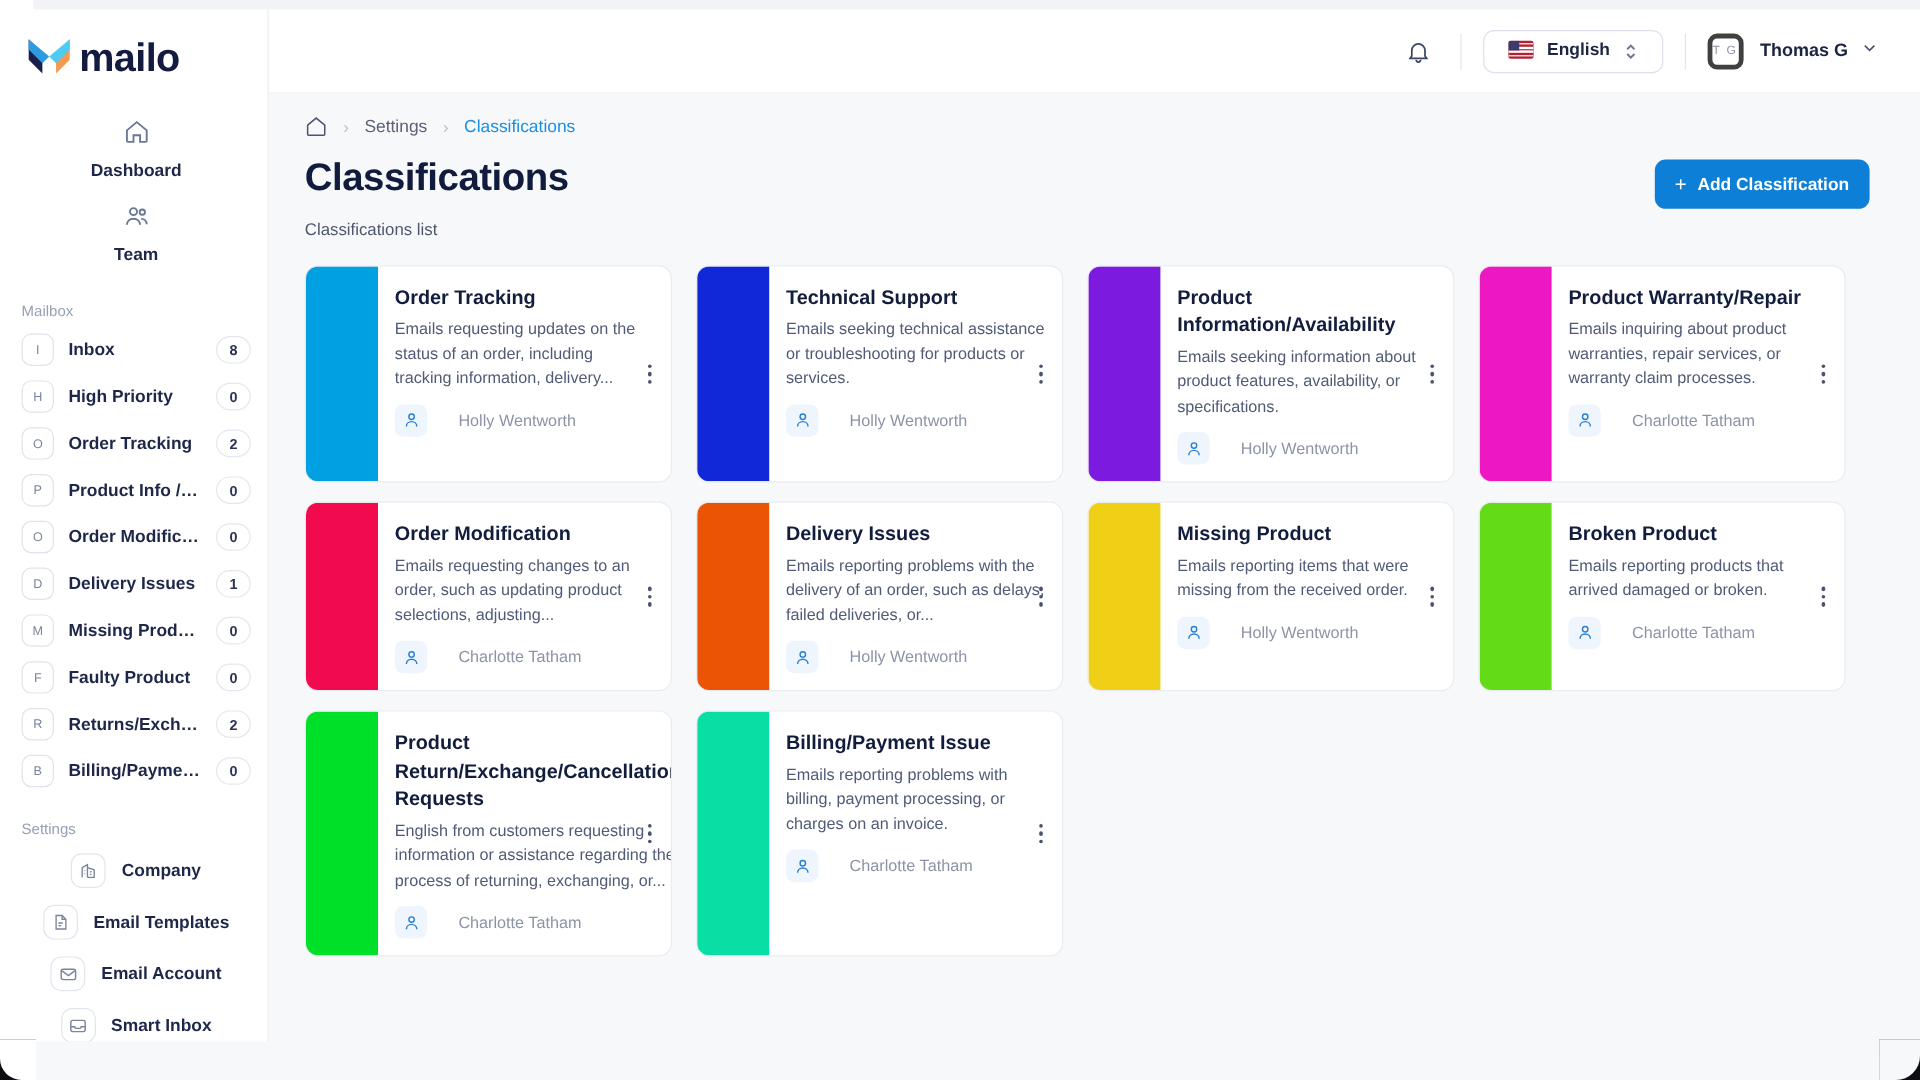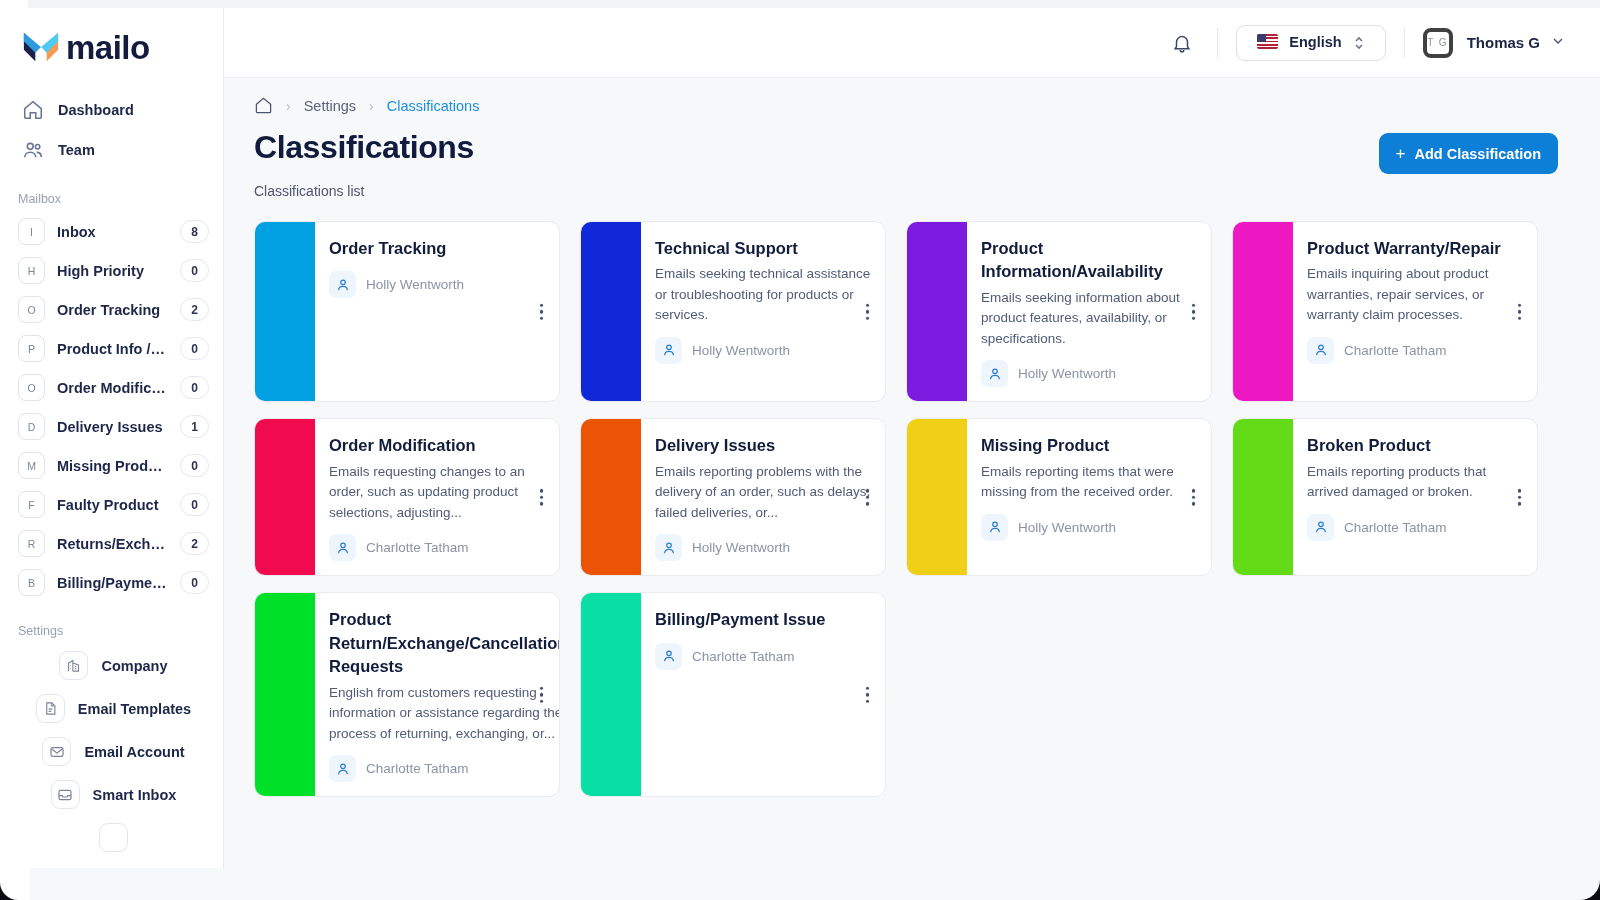--- a/index.html
+++ b/index.html
@@ -51,20 +51,21 @@
   .logo-mark { width: 38px; height: 34px; flex: none; }
   .logo-text {
     font-size: 33px; font-weight: 700; color: #131b3e; letter-spacing: -0.5px;
     line-height: 1;
   }
   .nav-top { margin-top: 26px; }
   .nav-item {
     display: flex; align-items: center; gap: 14px;
     padding: 9px 18px 9px 22px;
     cursor: pointer;
+    flex-direction: column;
   }
   .nav-label { font-size: 14.5px; color: #1e2749; font-weight: 600; white-space: nowrap; }
   .nav-ico { width: 22px; height: 22px; flex: none; color: #6b7594; }
   .section-label {
     font-size: 12.5px; color: #98a0b5; padding: 0 0 6px 18px; margin-top: 22px;
   }
   .mb-item {
     display: flex; align-items: center; gap: 12px;
     padding: 6px 14px 6px 18px; cursor: pointer;
   }
@@ -149,21 +150,21 @@
   }
   .card {
     display: flex; background: #ffffff; border: 1px solid #e9ebf1;
     border-radius: 11px; overflow: hidden; position: relative;
     min-height: 120px;
   }
   .card-stripe { width: 60px; flex: none; }
   .card-body { flex: 1; padding: 15px 14px 14px 14px; display:flex; flex-direction:column; }
   .card-title { font-size: 16.5px; font-weight: 600; color: #121c3c; line-height: 1.42; }
   .card-desc { font-size: 13.5px; color: #515b77; line-height: 1.52; margin-top: 4px; }
-  .card-owner { display: flex; align-items: center; gap: 10px; margin-top: 11px; }
+  .card-owner { display: flex; align-items: center; gap: 26px; margin-top: 11px; }
   .owner-ico {
     width: 27px; height: 27px; border-radius: 7px; background: #eef5fd;
     display: flex; align-items: center; justify-content: center; color: #2b7fd0;
   }
   .owner-name { font-size: 13.5px; color: #8d93a6; }
   .kebab {
     position: absolute; right: 12px; top: 50%; transform: translateY(-50%);
     display: flex; flex-direction: column; gap: 3px; cursor: pointer; padding:4px;
   }
   .kebab i { width: 3.5px; height: 3.5px; border-radius: 50%; background: #4a5270; display:block; }
@@ -358,20 +359,21 @@
         <span>Add Classification</span>
       </button>
     </div>
     <div class="page-sub">Classifications list</div>
 
     <div class="grid" id="cards-grid">
         <div class="card">
           <div class="card-stripe" style="background:#00a0e3"></div>
           <div class="card-body">
             <div class="card-title">Order Tracking</div>
+            <div class="card-desc">Emails requesting updates on the status of an order, including tracking information, delivery...</div>
             <div class="card-owner">
               <span class="owner-ico">
                 <svg width="16" height="16" viewBox="0 0 24 24" fill="none" stroke="currentColor" stroke-width="1.8">
                   <circle cx="12" cy="8" r="3.4"></circle>
                   <path d="M5.5 20c0-3.6 2.9-6 6.5-6s6.5 2.4 6.5 6"></path>
                 </svg>
               </span>
               <span class="owner-name">Holly Wentworth</span>
             </div>
           </div>
@@ -546,20 +548,21 @@
           <div class="kebab">
             <i></i>
             <i></i>
             <i></i>
           </div>
         </div>
         <div class="card">
           <div class="card-stripe" style="background:#09dea5"></div>
           <div class="card-body">
             <div class="card-title">Billing/Payment Issue</div>
+            <div class="card-desc">Emails reporting problems with billing, payment processing, or charges on an invoice.</div>
             <div class="card-owner">
               <span class="owner-ico">
                 <svg width="16" height="16" viewBox="0 0 24 24" fill="none" stroke="currentColor" stroke-width="1.8">
                   <circle cx="12" cy="8" r="3.4"></circle>
                   <path d="M5.5 20c0-3.6 2.9-6 6.5-6s6.5 2.4 6.5 6"></path>
                 </svg>
               </span>
               <span class="owner-name">Charlotte Tatham</span>
             </div>
           </div>

